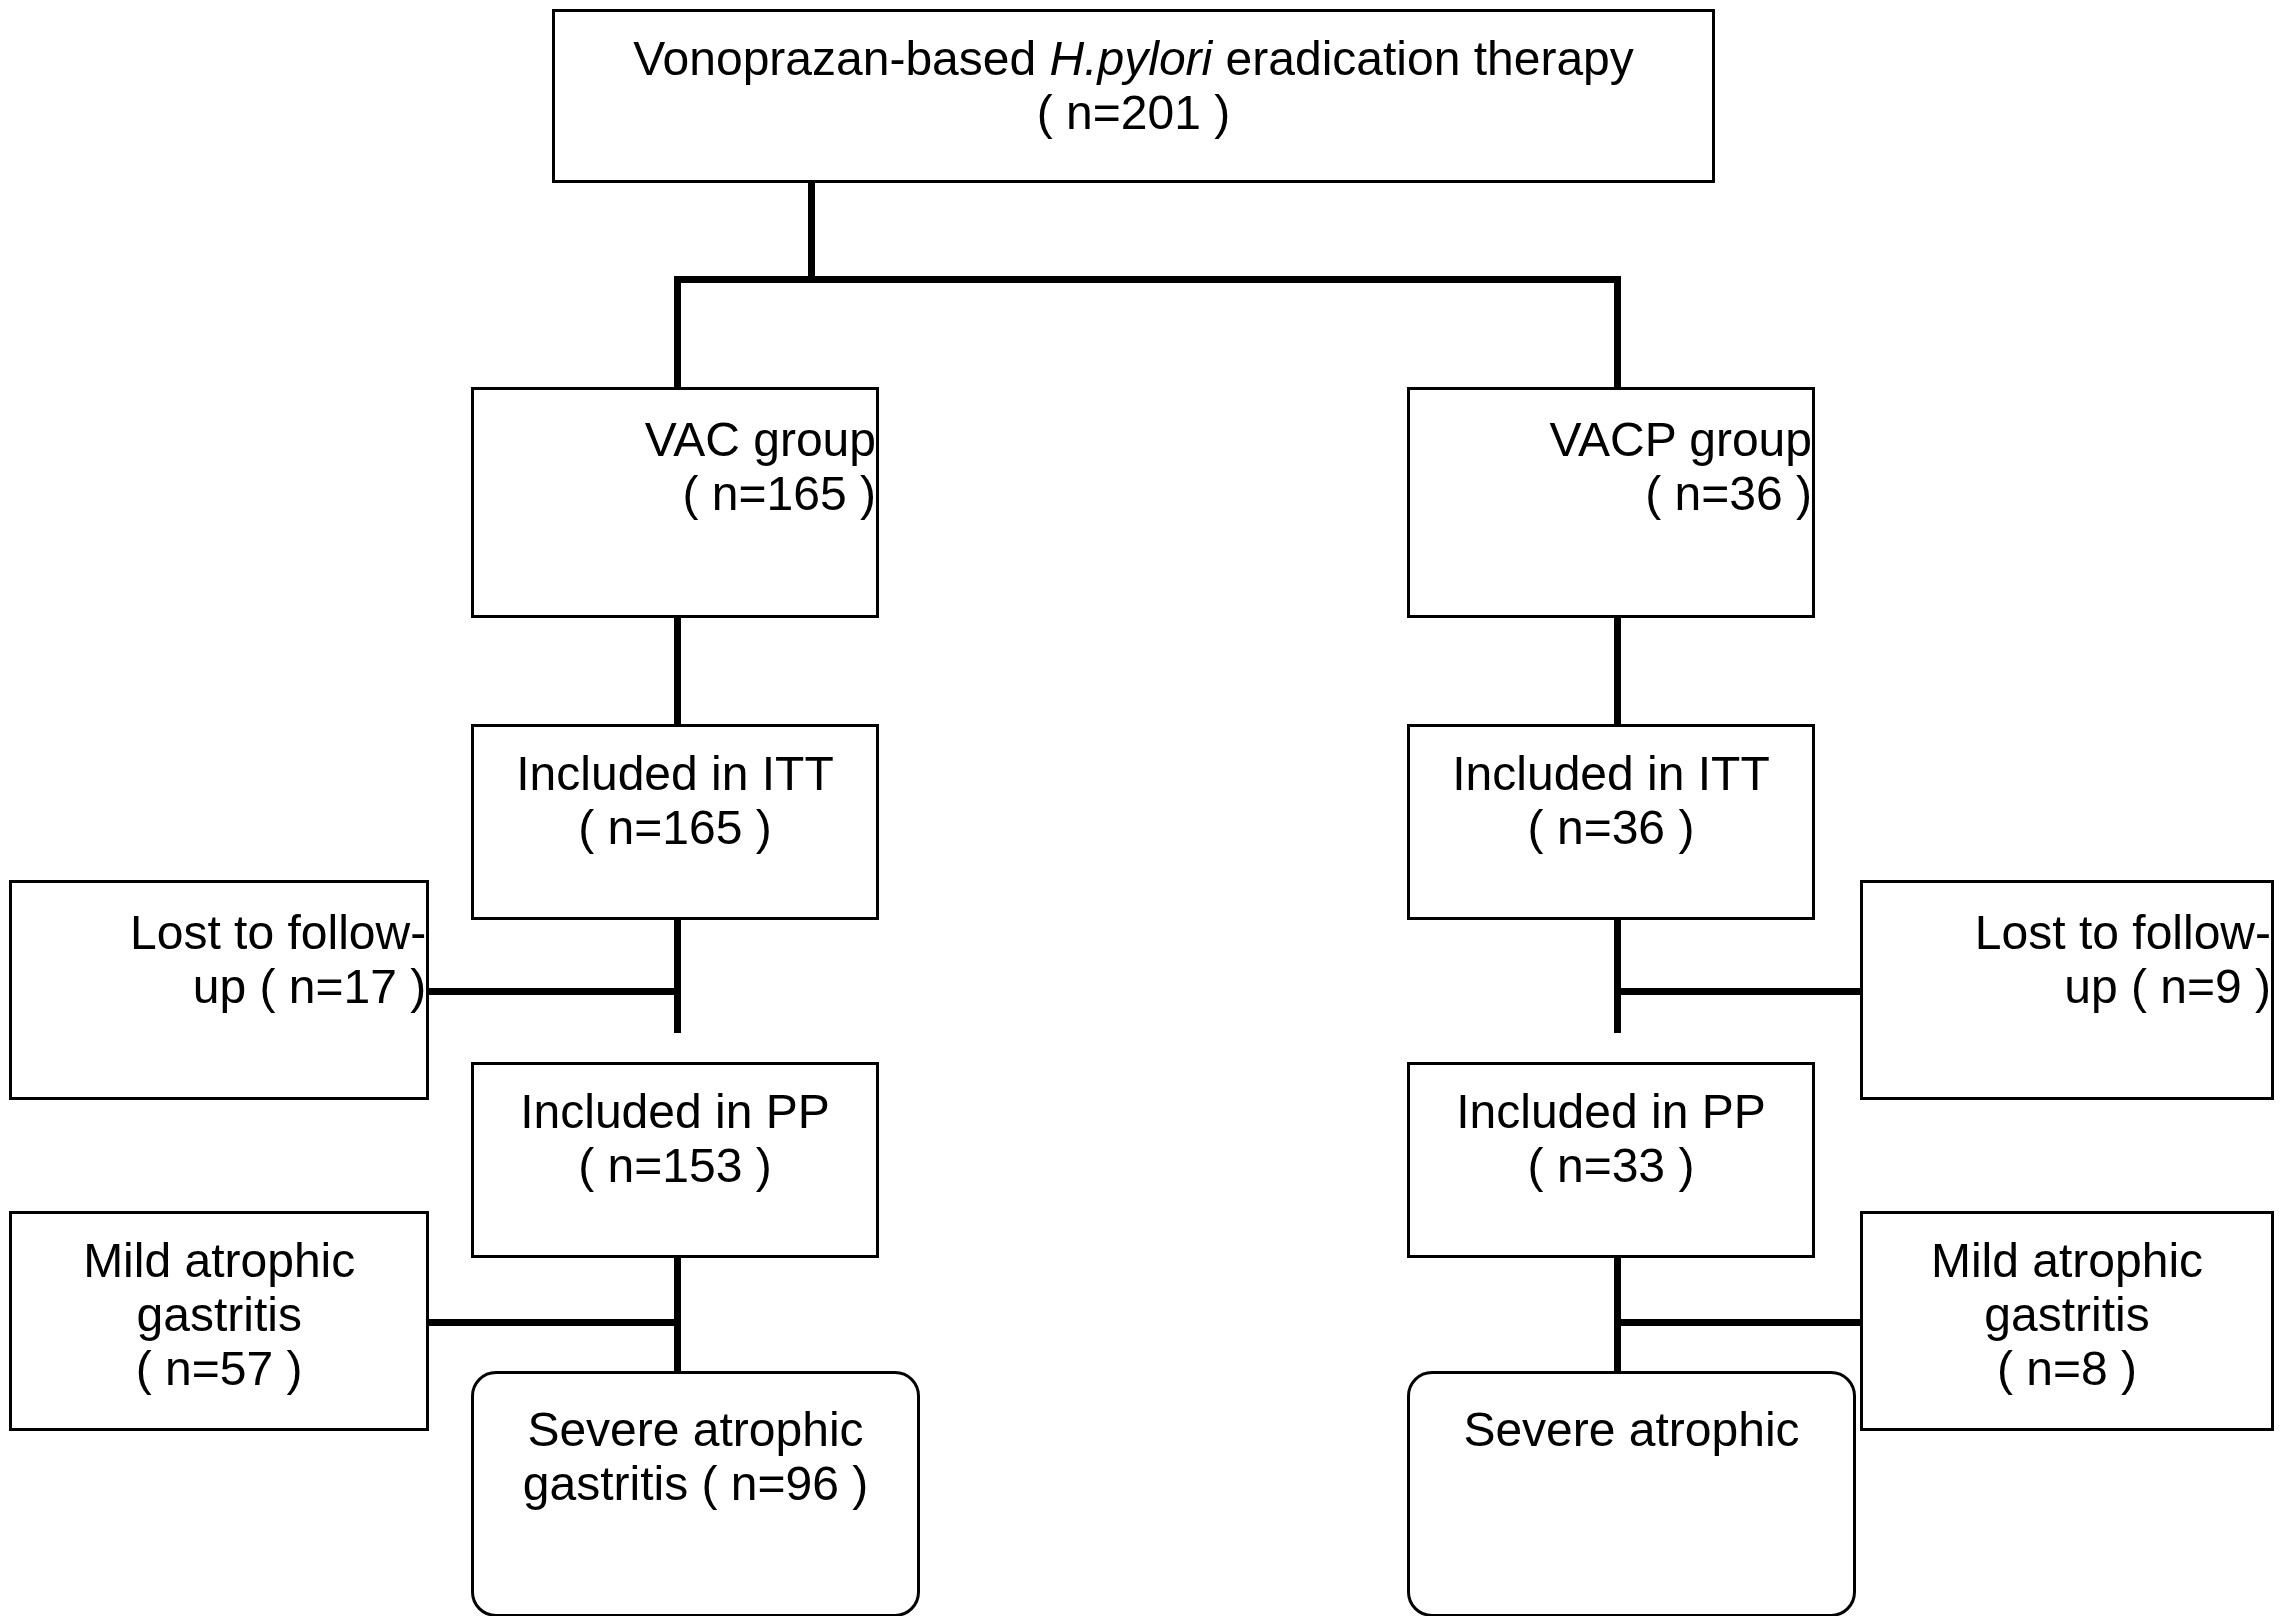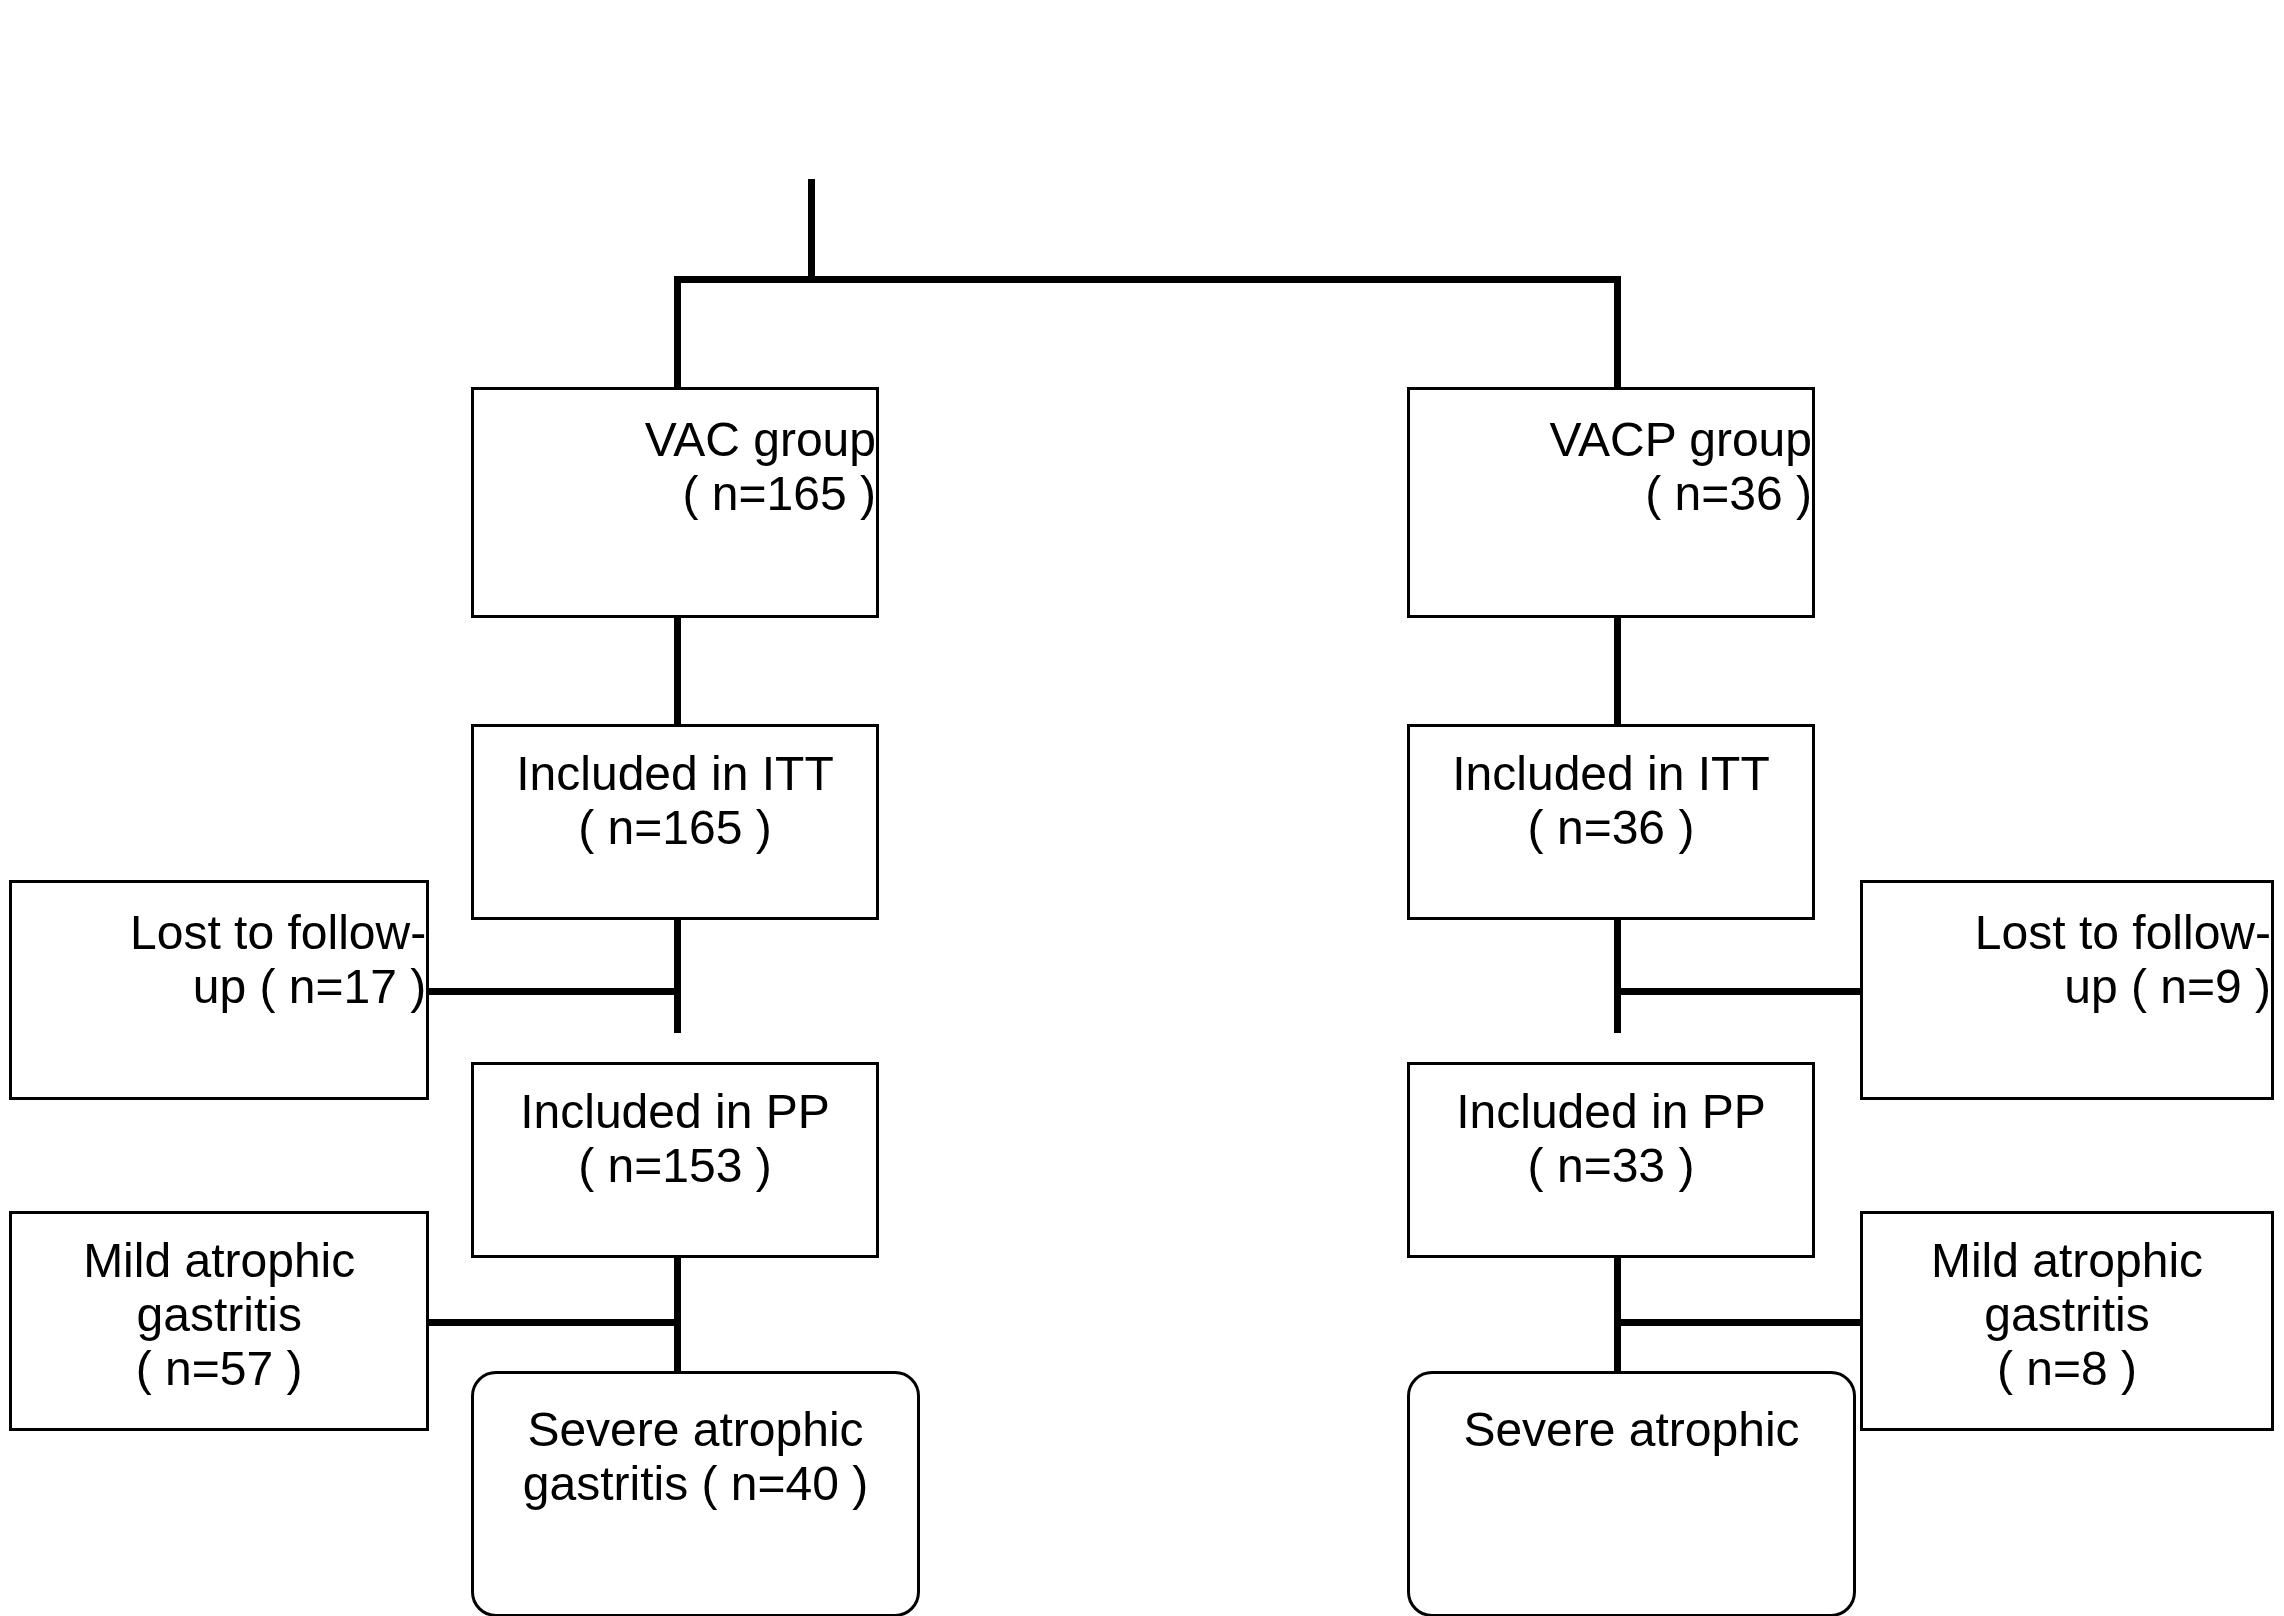--- a/index.html
+++ b/index.html
@@ -65,20 +65,24 @@
 
   <div class="conn v" style="left:1614px; top:616px;  height:111px;"></div>
   <div class="conn v" style="left:1614px; top:917px; height:116px;"></div>
   <div class="conn v" style="left:1614px; top:1252px; height:119px;"></div>
 
   <div class="conn h" style="left:222px;  top:988px; width:456px;"></div>
   <div class="conn h" style="left:222px;  top:1319px; width:456px;"></div>
   <div class="conn h" style="left:1614px; top:988px; width:247px;"></div>
   <div class="conn h" style="left:1614px; top:1319px; width:247px;"></div>
 
+  <div class="node pad-sm" style="left:552px; top:9.2px; width:1163px; height:174px;">
+    <span class="line"><span>Vonoprazan-based </span><span class="ital">H.pylori</span><span> eradication therapy</span></span>
+    <span class="line">( n=201 )</span>
+  </div>
 
   <div class="node pad-md" style="left:471px; top:387px; width:408px; height:231px;">
     <span class="line">VAC group</span>
     <span class="line">( n=165 )</span>
   </div>
 
   <div class="node pad-md" style="left:1407px; top:387px; width:408px; height:231px;">
     <span class="line">VACP group</span>
     <span class="line">( n=36 )</span>
   </div>
@@ -120,21 +124,21 @@
   </div>
 
   <div class="node pad-sm" style="left:1860px; top:1211px; width:414px; height:220px;">
     <span class="line">Mild atrophic</span>
     <span class="line">gastritis</span>
     <span class="line">( n=8 )</span>
   </div>
 
   <div class="node pad-lg" style="left:471px; top:1371px; width:449px; height:246px;">
     <span class="line">Severe atrophic</span>
-    <span class="line">gastritis ( n=40 )</span>
+    <span class="line">gastritis ( n=96 )</span>
   </div>
 
   <div class="node pad-lg" style="left:1407px; top:1371px; width:449px; height:246px;">
     <span class="line">Severe atrophic</span>
   </div>
 
 </div>
 
 
 </body></html>

